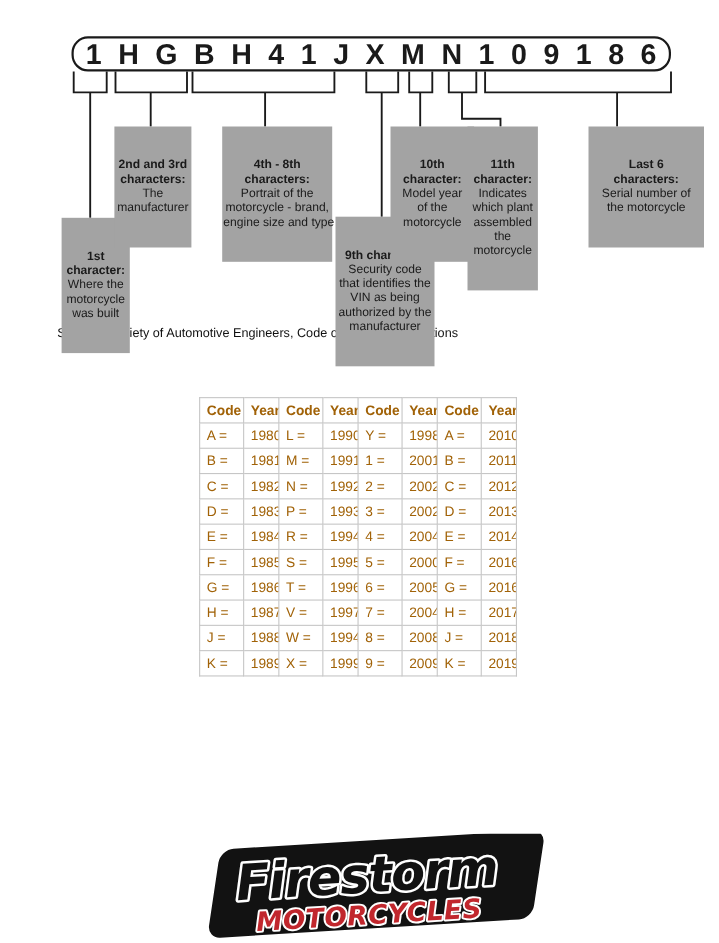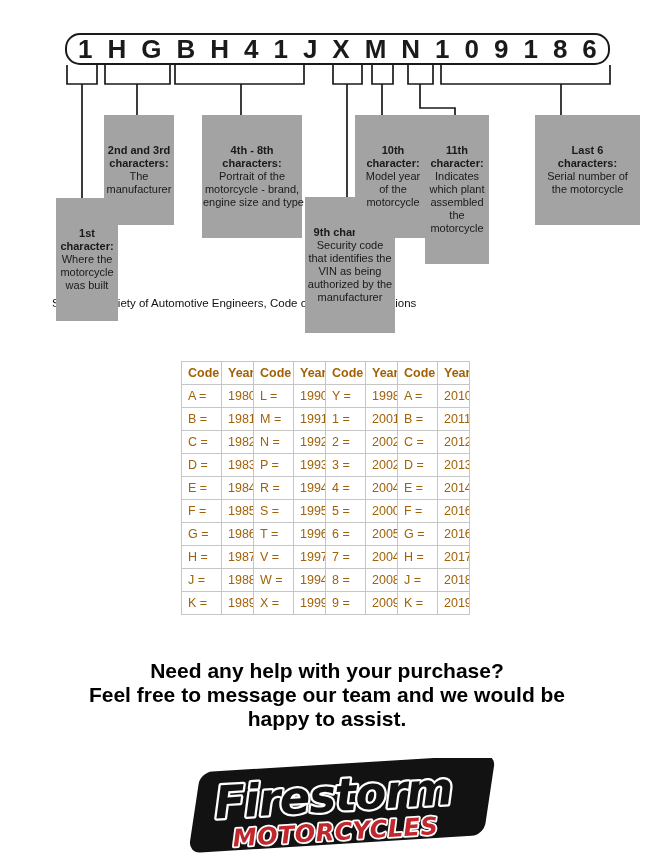--- a/index.html
+++ b/index.html
@@ -338,23 +338,20 @@
           <td>X =</td>
           <td>1999</td>
           <td>9 =</td>
           <td>2009</td>
           <td>K =</td>
           <td>2019</td>
         </tr>
       </tbody>
     </table>
 
-  <div class="help-message">Need any help with your purchase?
-Feel free to message our team and we would be
-happy to assist.</div>
 
   <svg class="logo" width="370" height="98" viewBox="0 0 370 98">
     <g transform="rotate(-3.5 185 49)">
       <g transform="skewX(-12)">
         <rect x="52" y="6" width="296" height="80" rx="12" fill="#121212"></rect>
       </g>
       <text x="182" y="53" text-anchor="middle" font-size="45" letter-spacing="-1" fill="#121212" stroke="#ffffff" stroke-width="4.5" paint-order="stroke" stroke-linejoin="round">Firestorm</text>
       <text x="182" y="82" text-anchor="middle" font-size="24" letter-spacing="0.5" fill="#c1272d" stroke="#ffffff" stroke-width="3.5" paint-order="stroke" stroke-linejoin="round">MOTORCYCLES</text>
     </g>
   </svg>

